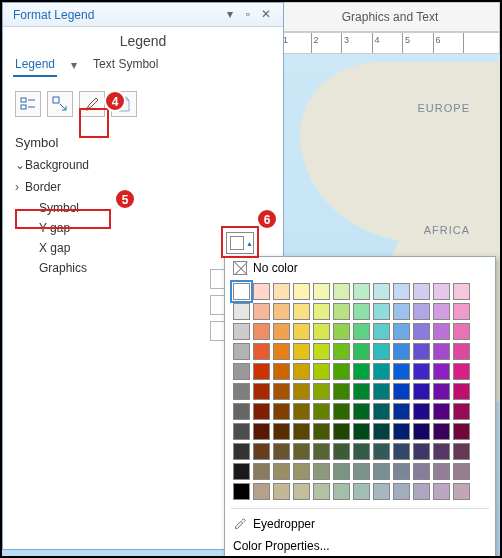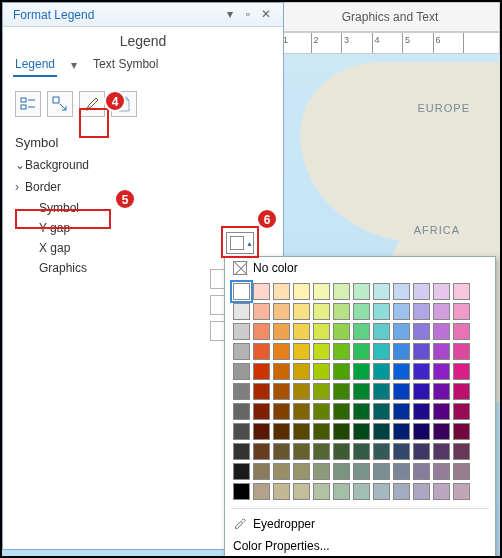--- a/index.html
+++ b/index.html
@@ -60,21 +60,21 @@
 .popup-sep { height: 1px; background: #ddd; margin: 4px 6px; }
 .eyedrop-icon { width: 14px; height: 14px; }
 </style>
 </head>
 <body>
 
 <div class="map-bg">
   <div class="map-land1"></div>
   <div class="map-land2"></div>
   <div class="map-label" style="right:30px; top:100px;">EUROPE</div>
-  <div class="map-label" style="right:40px; top:222px;">AFRICA</div>
+  <div class="map-label" style="right:30px; top:222px;">AFRICA</div>
 </div>
 
 <div class="top-ribbon">Graphics and Text</div>
 <div class="ruler">
   <span class="ruler-tick" data-n="1"></span><span class="ruler-tick" data-n="2"></span><span class="ruler-tick" data-n="3"></span><span class="ruler-tick" data-n="4"></span><span class="ruler-tick" data-n="5"></span><span class="ruler-tick" data-n="6"></span>
 </div>
 
 <div class="panel">
   <div class="panel-header">
     <span class="panel-title">Format Legend</span>

